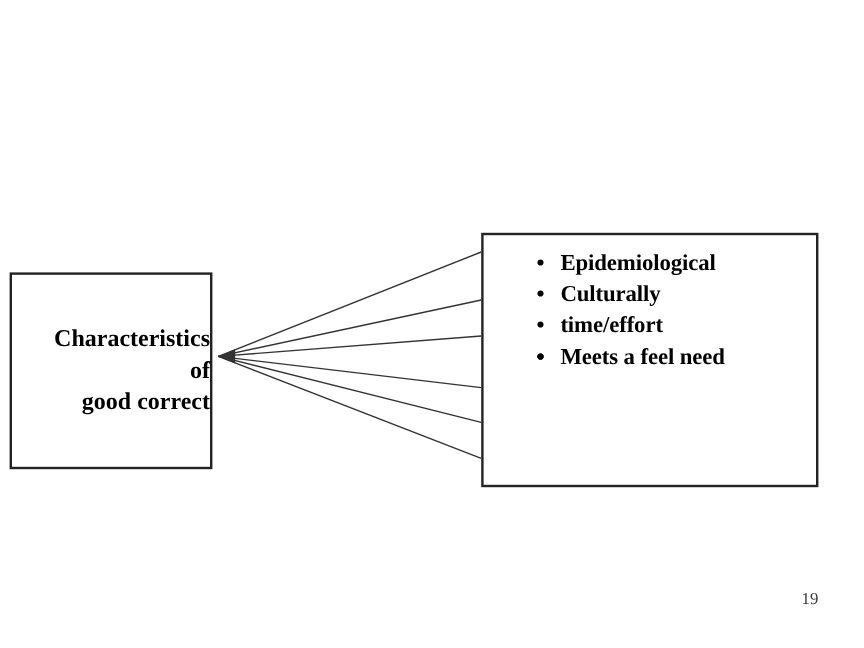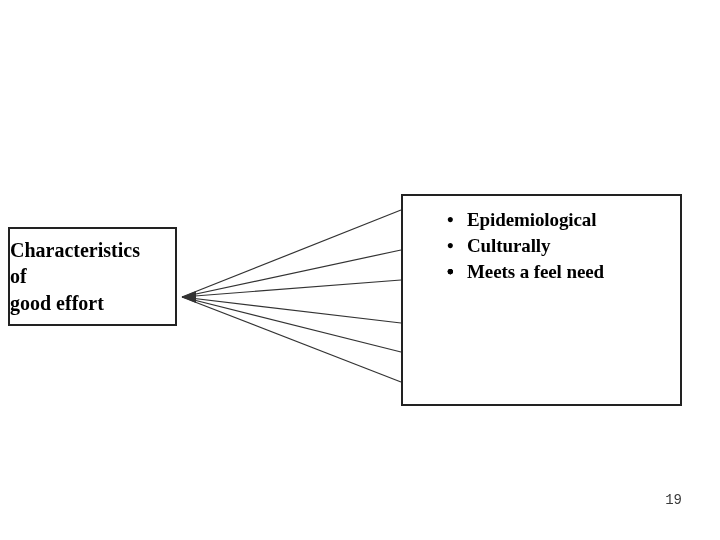--- a/index.html
+++ b/index.html
@@ -25,27 +25,27 @@
     height: 540px;
     pointer-events: none;
   }
 
   
   #left-box {
     position: absolute;
     left: 8px;
     top: 227px;
     width: 169px;
-    height: 99px;
+    height: 164px;
     border: 2px solid #222222;
     background: #ffffff;
     box-sizing: border-box;
     display: flex;
     flex-direction: column;
-    align-items: flex-start;
+    align-items: flex-end;
     justify-content: center;
     font-family: Liberation Serif, serif;
   }
   #left-box .line {
     font-size: 20px;
     font-weight: bold;
     color: #000000;
     line-height: 1.32;
     text-align: center;
     white-space: nowrap;
@@ -88,21 +88,21 @@
   }
   #bullet-list li .txt2 {
     display: block;
   }
 
   
   #page-number {
     position: absolute;
     right: 38px;
     top: 492px;
-    font-family: Liberation Mono, monospace;
+    font-family: Liberation Serif, serif;
     font-size: 14px;
     color: #3a3a3a;
   }
 </style>
 </head>
 <body>
 
 <div id="slide">
 
   <svg id="connectors" viewBox="0 0 720 540" xmlns="http://www.w3.org/2000/svg">
@@ -113,35 +113,36 @@
         <line x1="182" y1="297" x2="401" y2="323" stroke="#333333" stroke-width="1.2"></line>
         <line x1="182" y1="297" x2="401" y2="352" stroke="#333333" stroke-width="1.2"></line>
         <line x1="182" y1="297" x2="401" y2="382" stroke="#333333" stroke-width="1.2"></line>
       </g>
     <polygon id="arrow-head" points="182,297 196,291 196,303" fill="#333333"></polygon>
   </svg>
 
   <div id="left-box">
     <div class="line">Characteristics</div>
     <div class="line">of</div>
-    <div class="line">good effort</div>
+    <div class="line">good correct</div>
   </div>
 
   <div id="right-box">
     <ul id="bullet-list">
       <li>
         <span class="bullet">•</span>
         <span class="txt">Epidemiological</span>
       </li>
       <li>
         <span class="bullet">•</span>
         <span class="txt">Culturally</span>
       </li>
       <li>
         <span class="bullet">•</span>
+        <span class="txt2">time/effort</span>
       </li>
       <li>
         <span class="bullet">•</span>
       </li>
       <li>
         <span class="bullet">•</span>
       </li>
       <li>
         <span class="bullet">•</span>
         <span class="txt">Meets a feel need</span>

